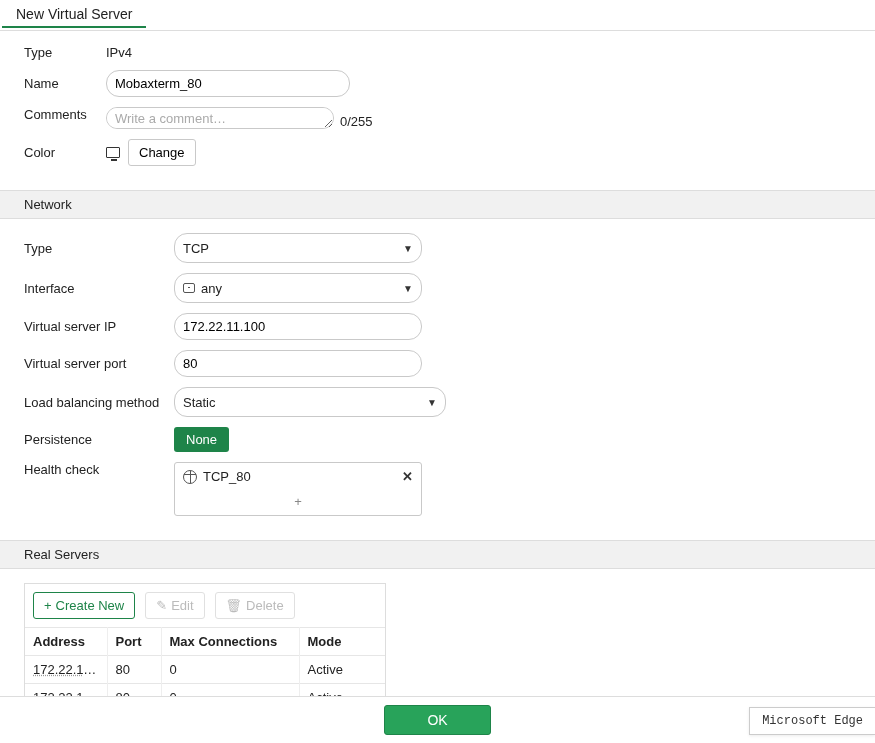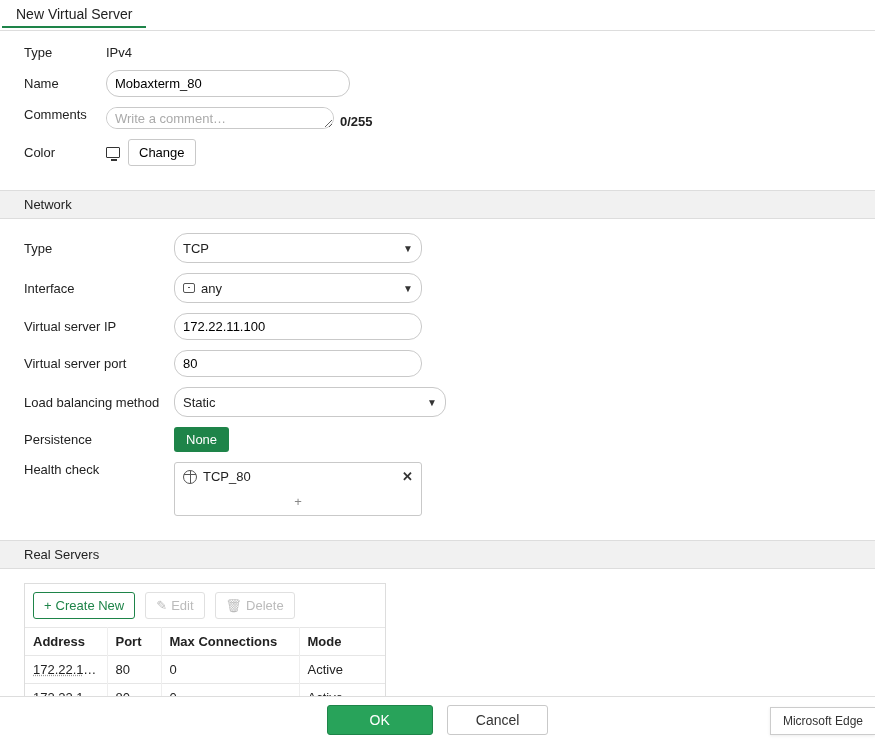--- a/index.html
+++ b/index.html
@@ -43,21 +43,21 @@
     font-family: inherit;
     font-size: 13px;
     background: #fff;
     outline: none;
   }
   .name-input { width: 244px; }
   textarea.comments {
     width: 228px; height: 22px; resize: both;
     line-height: 14px; padding: 4px 8px;
   }
-  .charcount { margin-left: 6px; color: #222; font-weight: bold; }
+  .charcount { margin-left: 6px; color: #222; }
   .btn, button {
     border: 1px solid #c9c9c9;
     background: #fff;
     border-radius: 3px;
     padding: 5px 10px;
     font-family: inherit;
     font-size: 13px;
     cursor: pointer;
   }
   .section-header {
@@ -136,20 +136,21 @@
   }
   .btn-cancel {
     background:#fff; color:#333; border:1px solid #c9c9c9;
     padding:6px 28px; border-radius:3px; cursor:pointer; font-size:14px;
   }
   .edge-tooltip {
     position:absolute; right:0; bottom:8px;
     background:#fff; border:1px solid #ccc; border-right:none;
     padding:6px 12px; font-size:12px; color:#333;
     box-shadow: 0 1px 3px rgba(0,0,0,.08);
+    font-family: Liberation Mono, monospace;
   }
   .iface-icon {
     display:inline-block; width:12px;height:10px;border:1px solid #555; border-radius:2px; margin-right:6px; position:relative;
   }
   .iface-icon::after{content:"";position:absolute;left:4px;right:4px;top:3px;border-top:1px solid #555;}
   .mon-icon {
     display:inline-block; width:14px;height:11px;border:1px solid #333; border-radius:1px; margin-right:8px; position:relative;
     vertical-align: middle;
   }
   .mon-icon::after{content:""; position:absolute; left:4px; width:6px; border-top:2px solid #333; bottom:-4px;}
@@ -287,16 +288,15 @@
         <tr>
           <td colspan="4" style="height:14px;border-right:none;"></td>
         </tr>
       </tbody>
     </table>
   </div>
 </div>
 
 <div class="footer">
   <button class="btn-primary">OK</button>
-  <button class="btn-cancel">Cancel</button>
 </div>
 
 <div class="edge-tooltip">Microsoft Edge</div>
 
 </body></html>

